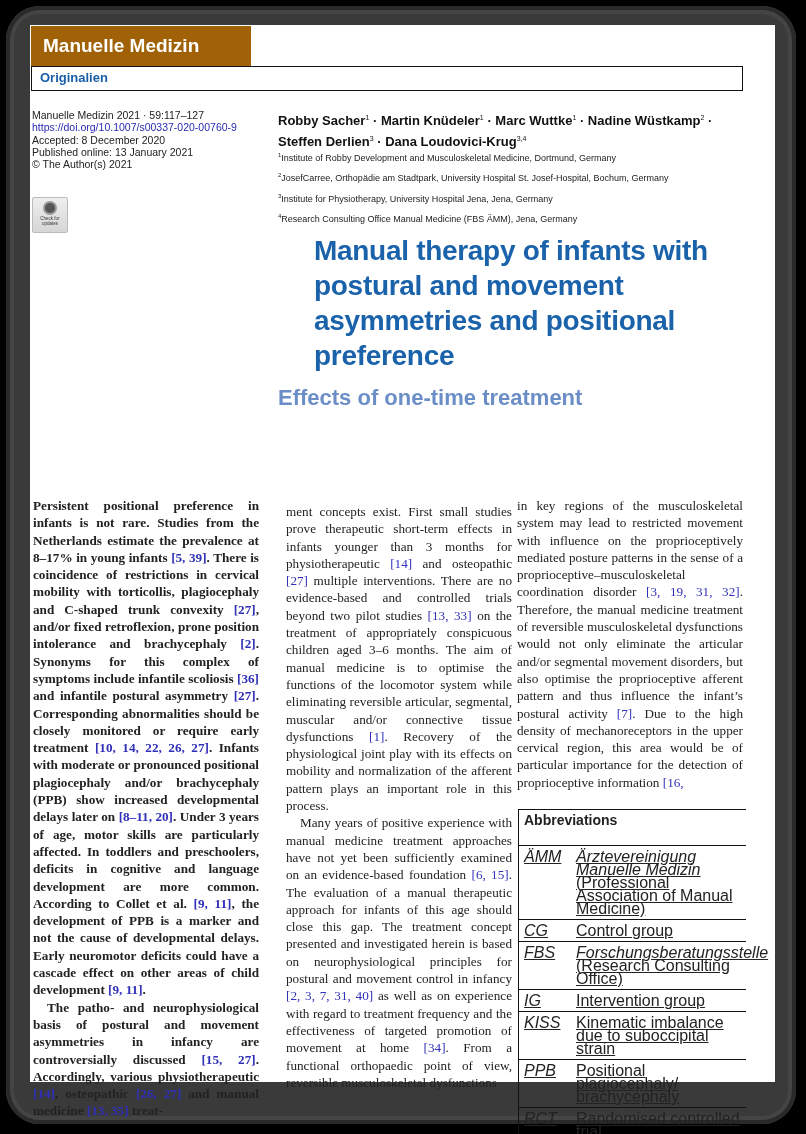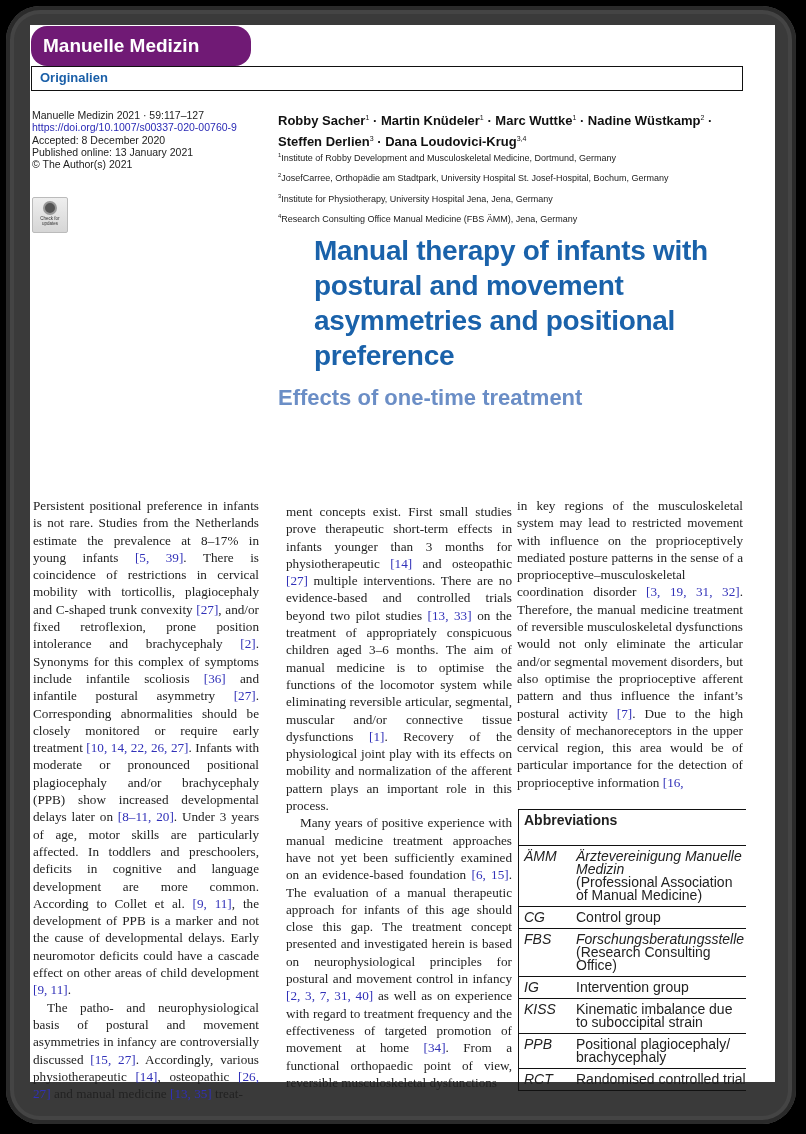--- a/index.html
+++ b/index.html
@@ -11,23 +11,23 @@
     position:absolute; left:6px; top:6px; width:790px; height:1118px;
     background:#3a3a3a; border-radius:34px;
     box-shadow: inset 0 0 0 4px #2a2a2a, inset 0 0 0 8px #444;
   }
   .page {
     position:absolute; left:30px; top:25px; width:745px; height:1057px;
     background:#fff;
   }
   .journal-band {
     position:absolute; left:1px; top:1px; width:220px; height:40px;
-    background:#701a75; color:#fff;
+    background:#a16207; color:#fff;
     font-family:"Liberation Sans", sans-serif; font-weight:bold; font-size:19px;
-    line-height:40px; padding-left:12px; box-sizing:border-box;border-radius:16px;
+    line-height:40px; padding-left:12px; box-sizing:border-box;
   }
   .section-box {
     position:absolute; left:1px; top:41px; width:712px; height:25px;
     border:1.5px solid #111; box-sizing:border-box;
     color:#1a5fa8; font-family:"Liberation Sans", sans-serif; font-weight:bold;
     font-size:13px; line-height:22px; padding-left:8px;
   }
   .meta {
     position:absolute; left:2px; top:84px; width:240px;
     font-family:"Liberation Sans", sans-serif; font-size:10.5px; line-height:12.3px; color:#222;
@@ -63,30 +63,30 @@
     font-family:"Liberation Sans", sans-serif; font-weight:bold; font-size:22px; color:#6b8ec6;
   }
   .col {
     position:absolute; top:472px; width:226px;
     font-size:13.2px; line-height:17.3px; color:#222; text-align:justify;
     hyphens:none;
   }
   .col p { margin:0; }
   .col p.indent { text-indent:14px; }
   .ref { color:#3030b8; }
-  .col1 { left:3px; }
+  .col1 { left:3px;font-weight:bold; }
   .col2 { left:256px;margin-top:6px; }
   .col3 { left:487px; }
   .abbr {
     position:absolute; left:488px; top:784px; width:227px;
     border-top:1.5px solid #111; border-left:1.5px solid #111;
     font-family:"Liberation Sans", sans-serif; color:#222;
   }
   .abbr .head { font-weight:bold; font-size:14px; padding:2px 5px 17px; border-bottom:1.5px solid #111; }
-  .abbr .row { display:flex; border-bottom:1.5px solid #111; font-size:14px; line-height:13px; padding:4px 0 4px; }
+  .abbr .row { display:flex; border-bottom:1.5px solid #111; font-size:16px; line-height:13px; padding:4px 0 4px;text-decoration:underline; }
   .abbr .k { width:52px; padding-left:5px; font-style:italic; flex-shrink:0; }
   .abbr .v { flex:1; }
   .abbr .v .it { font-style:italic; }
 </style>
 </head>
 <body>
 
 <div class="frame"></div>
 
 <div class="page">

